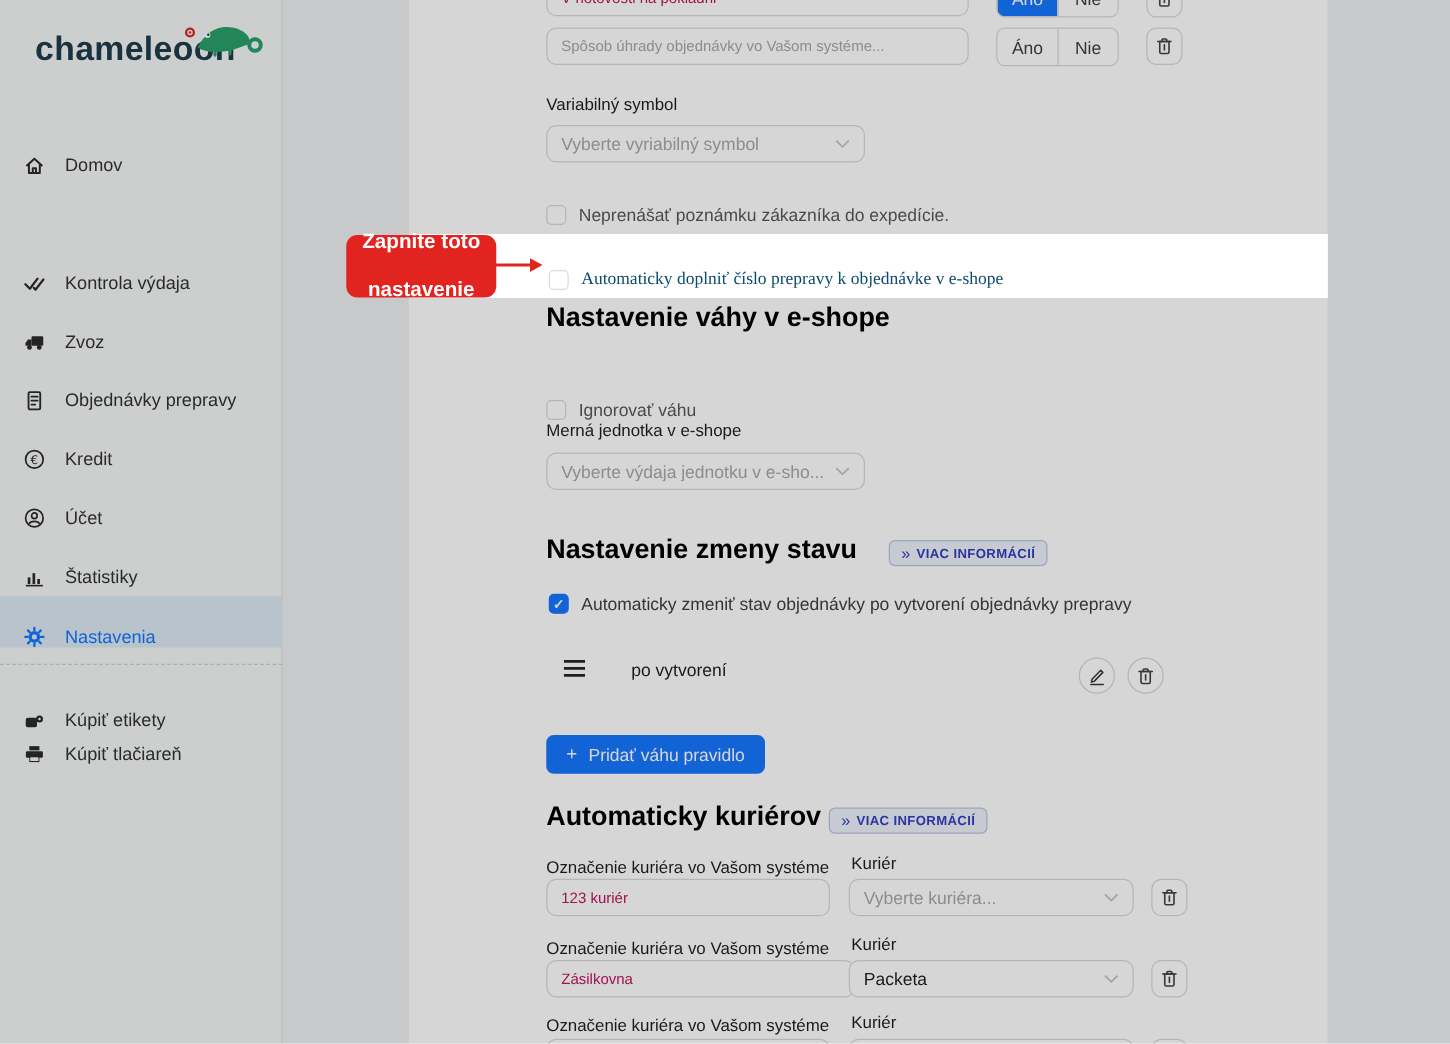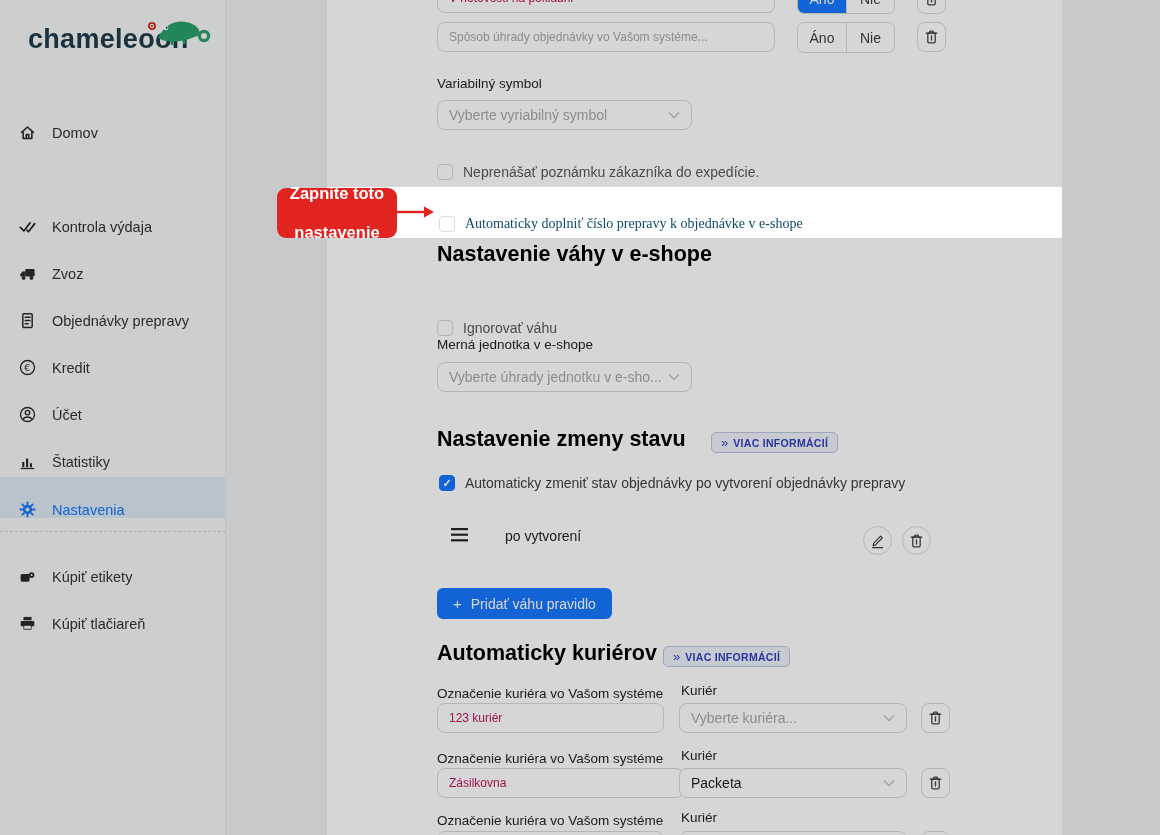--- a/index.html
+++ b/index.html
@@ -193,21 +193,21 @@
     <div class="nav-item" style="top:545px">
       <span class="nico">
         <svg width="18" height="17" viewBox="0 0 17 16" fill="#2b2b2b">
             <rect x="1.6" y="5.6" width="9" height="7.6" rx="1.6"></rect>
             <circle cx="12.6" cy="6.6" r="2.8"></circle>
             <circle cx="12.6" cy="6.6" r="1" fill="#f5f6f6"></circle>
           </svg>
       </span>
       <span>Kúpiť etikety</span>
     </div>
-    <div class="nav-item" style="top:592px">
+    <div class="nav-item" style="top:572px">
       <span class="nico">
         <svg width="17" height="17" viewBox="0 0 16 16" fill="#2b2b2b">
             <rect x="4.2" y="1.8" width="7.6" height="3.2"></rect>
             <rect x="1.6" y="5.6" width="12.8" height="5" rx="1"></rect>
             <rect x="4.2" y="9.2" width="7.6" height="4.6"></rect>
             <rect x="4.9" y="10.2" width="6.2" height="2.8" fill="#f5f6f6"></rect>
           </svg>
       </span>
       <span>Kúpiť tlačiareň</span>
     </div>
@@ -261,21 +261,21 @@
     <span class="chk-label muted">Automaticky doplniť číslo prepravy k objednávke v e-shope</span>
   </div>
 
   <div class="heading" style="left:437px; top:242px;">Nastavenie váhy v e-shope</div>
   <div class="chk-row" style="left:437px; top:292px;margin-top:28px;">
     <div class="chk"></div>
     <span class="chk-label">Ignorovať váhu</span>
   </div>
   <div class="field-label" style="left:437px; top:337px;">Merná jednotka v e-shope</div>
   <div class="selectbox placeholder" style="left:437px; top:362px; width:255px;">
-    <span class="sel-text">Vyberte úhrady jednotku v e-sho...</span>
+    <span class="sel-text">Vyberte výdaja jednotku v e-sho...</span>
     <svg width="12" height="8" viewBox="0 0 12 8" fill="none" stroke="#c3c3c3" stroke-width="1.4">
         <path d="M1 1.5 L6 6.5 L11 1.5"></path>
       </svg>
   </div>
 
   <div class="heading" style="left:437px; top:427px;">Nastavenie zmeny stavu</div>
   <div class="badge" style="left:711px; top:432px;">
     <span class="bchev">»</span>
     <span class="btxt">VIAC INFORMÁCIÍ</span>
   </div>

